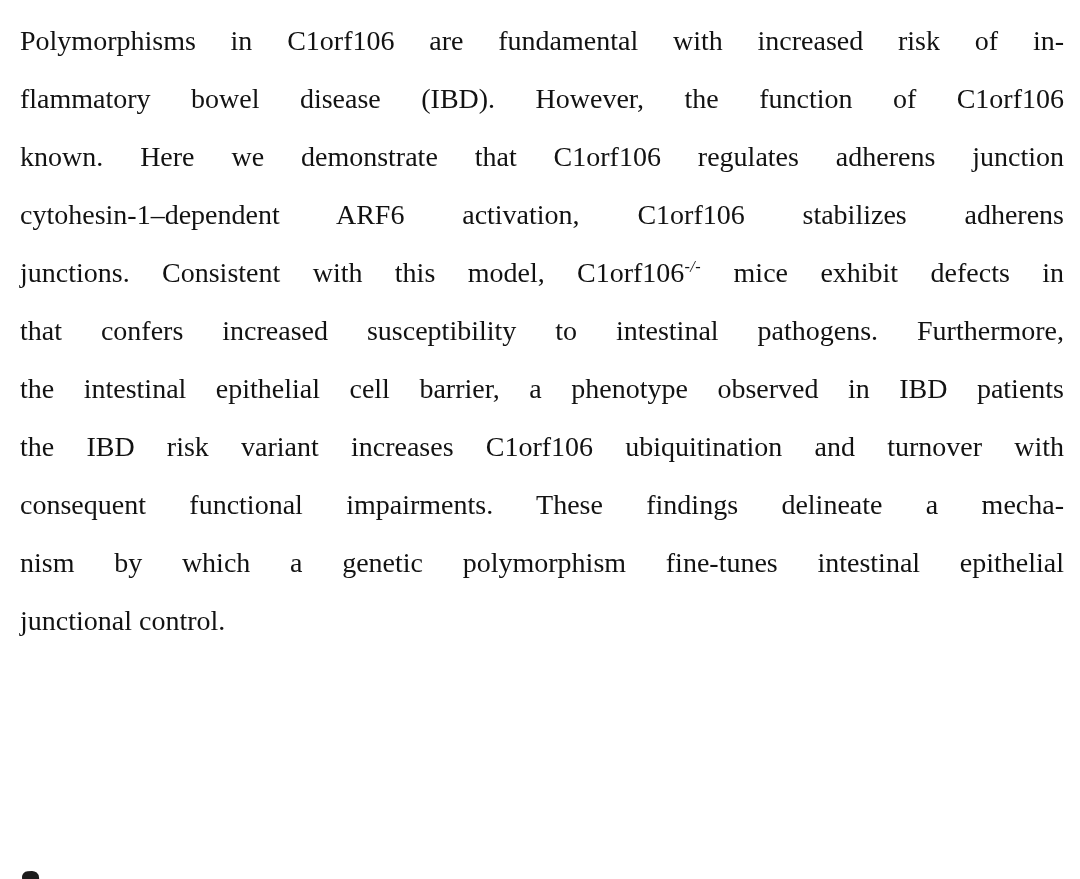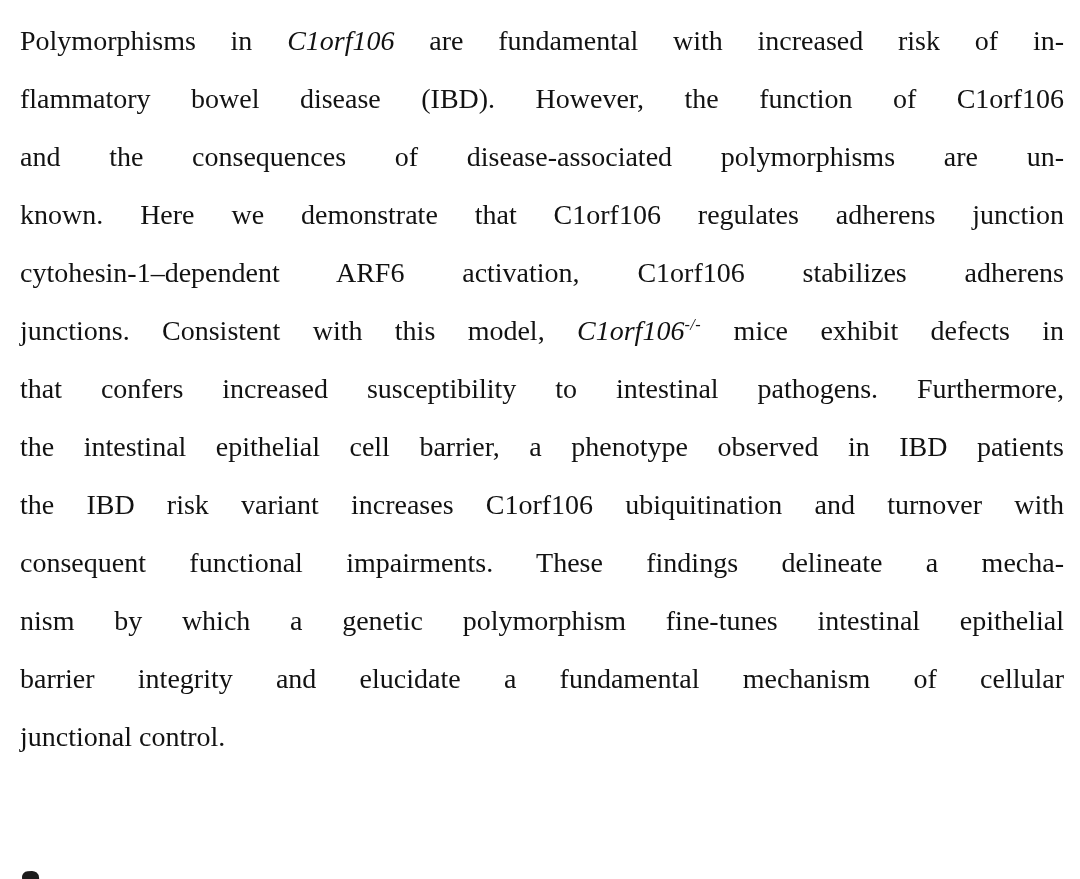--- a/index.html
+++ b/index.html
@@ -29,21 +29,20 @@
     text-align: justify;
     text-align-last: justify;
     white-space: normal;
     height: 58px;
     overflow: visible;
   }
   .line.last {
     text-align-last: left;
   }
   .seg-italic {
-    font-style: italic;
     margin-top: 27px;
   }
   .seg-sup {
     font-style: italic;
     font-size: 0.58em;
     vertical-align: super;
     line-height: 0;
     letter-spacing: 0.5px;
   }
   .cropped-fragment {
@@ -64,23 +63,20 @@
   <div class="abstract">
 
     <div class="line">
       <span>Polymorphisms in </span><span class="seg-italic">C1orf106</span><span> are fundamental with increased risk of in-</span>
     </div>
 
     <div class="line">
       <span>flammatory bowel disease (IBD). However, the function of C1orf106</span>
     </div>
 
-    <div class="line">
-      <span>and the consequences of disease-associated polymorphisms are un-</span>
-    </div>
 
     <div class="line">
       <span>known. Here we demonstrate that C1orf106 regulates adherens junction</span>
     </div>
 
 
 
     <div class="line">
       <span>cytohesin-1–dependent ARF6 activation, C1orf106 stabilizes adherens</span>
     </div>
@@ -102,23 +98,20 @@
     </div>
 
     <div class="line">
       <span>consequent functional impairments. These findings delineate a mecha-</span>
     </div>
 
     <div class="line">
       <span>nism by which a genetic polymorphism fine-tunes intestinal epithelial</span>
     </div>
 
-    <div class="line">
-      <span>barrier integrity and elucidate a fundamental mechanism of cellular</span>
-    </div>
 
     <div class="line last">
       <span>junctional control.</span>
     </div>
 
   </div>
 
   <div class="cropped-fragment"></div>
 </div>
 

